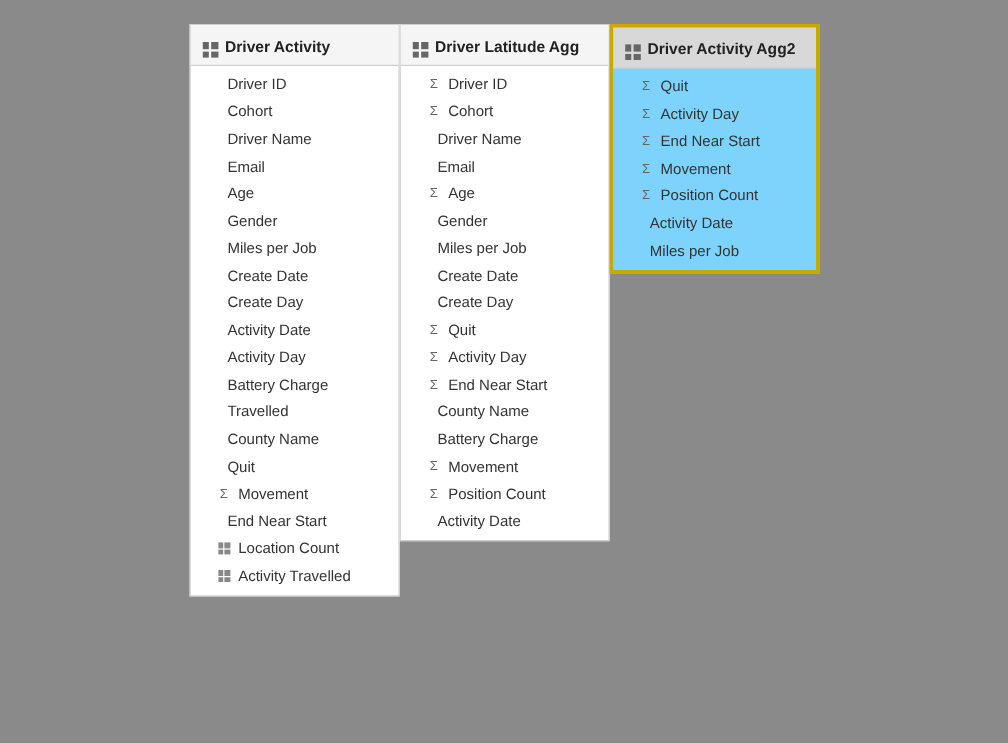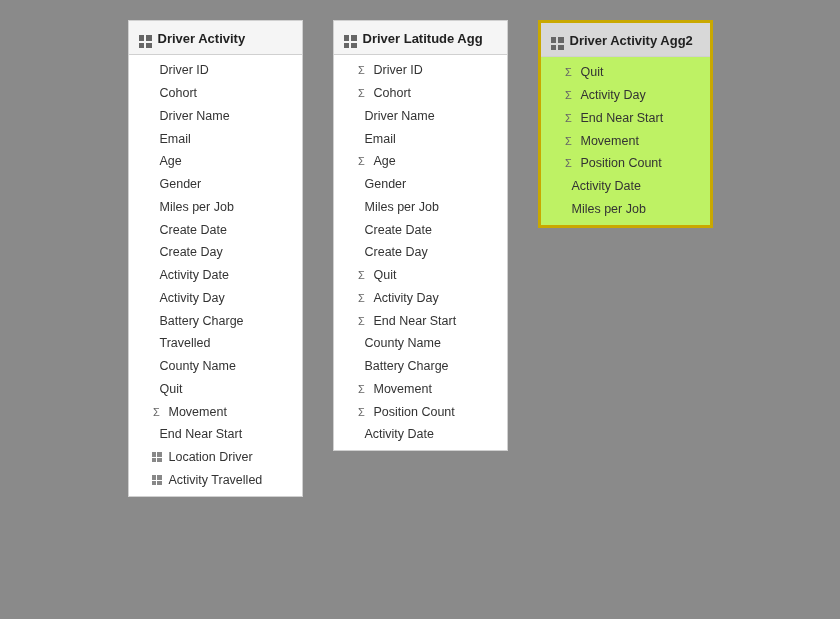--- a/index.html
+++ b/index.html
@@ -14,33 +14,32 @@
       align-items: flex-start;
       justify-content: flex-start;
     }
     .canvas {
       width: 840px;
       height: 619px;
       background-color: #8a8a8a;
       position: relative;
       padding: 20px;
       display: flex;
-      gap: 30px;
       align-items: flex-start;
       justify-content: center;
     }
     .table-card {
       background: #ffffff;
       border: 1px solid #d0d0d0;
       min-width: 175px;
       max-width: 220px;
       flex-shrink: 0;
     }
     .table-card.highlighted {
-      background: #bef264;
+      background: #7dd3fc;
       border: 3px solid #c9a800;
     }
     .table-header {
       display: flex;
       align-items: center;
       gap: 6px;
       padding: 8px 10px 6px 10px;
       border-bottom: 1px solid #d0d0d0;
       background: #f5f5f5;
     }
@@ -150,21 +149,21 @@
         </div>
         <div class="field-item has-icon">
           <span class="field-icon">
             <span style="display:inline-grid;grid-template-columns:1fr 1fr;grid-template-rows:1fr 1fr;gap:1px;width:10px;height:10px;">
               <span style="background:#888;display:block;"></span>
               <span style="background:#888;display:block;"></span>
               <span style="background:#888;display:block;"></span>
               <span style="background:#888;display:block;"></span>
             </span>
           </span>
-          <span class="field-label">Location Driver</span>
+          <span class="field-label">Location Count</span>
         </div>
         <div class="field-item has-icon">
           <span class="field-icon">
             <span style="display:inline-grid;grid-template-columns:1fr 1fr;grid-template-rows:1fr 1fr;gap:1px;width:10px;height:10px;">
               <span style="background:#888;display:block;"></span>
               <span style="background:#888;display:block;"></span>
               <span style="background:#888;display:block;"></span>
               <span style="background:#888;display:block;"></span>
             </span>
           </span>

